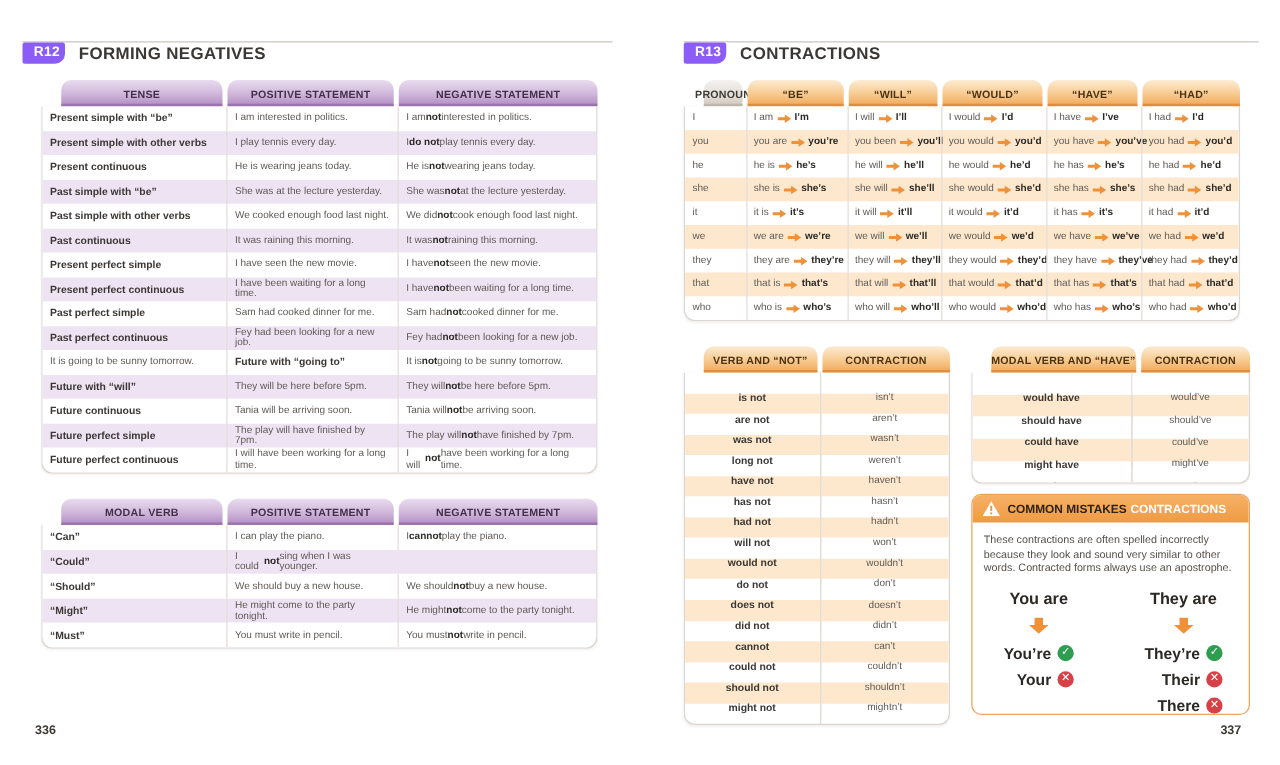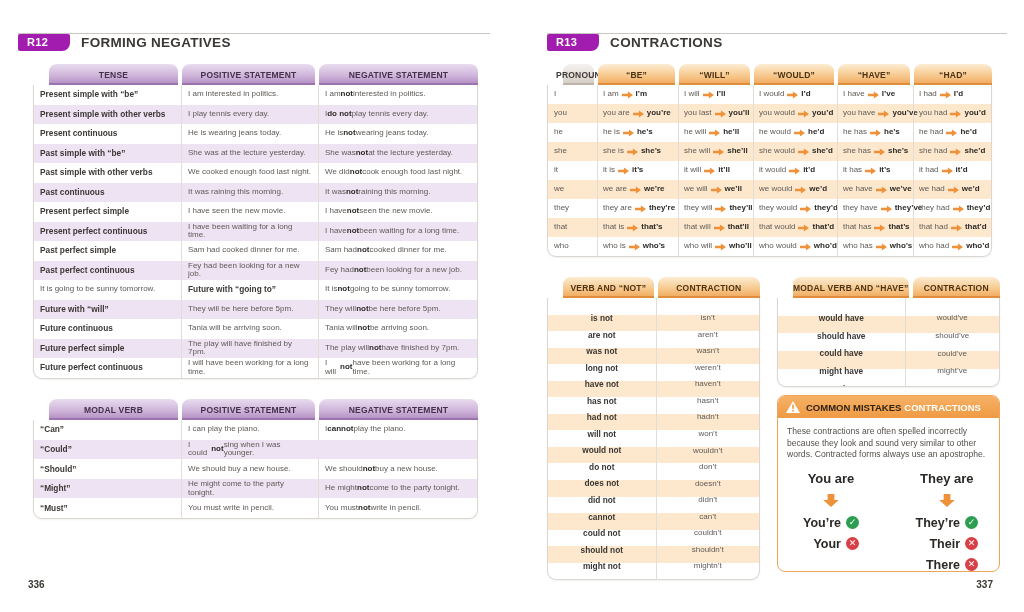--- a/index.html
+++ b/index.html
@@ -6,22 +6,22 @@
   body{
     width:1024px;height:612px;position:relative;background:#ffffff;
     font-family:"Liberation Sans",sans-serif;color:#4a4a4a;overflow:hidden;
   }
   .page{position:absolute;top:0;height:612px;}
   .page-left{left:18px;width:472px;}
   .page-right{left:547px;width:460px;text-decoration:underline;}
   .rule{position:absolute;top:33px;left:0;right:0;height:1px;background:#c9c5c1;}
   .sec-head{position:absolute;top:34px;left:0;display:flex;align-items:center;gap:11px;}
   .badge{
-    background:#a21caf;color:#fff;font-weight:bold;font-size:11px;
-    padding:2px 22px 3px 9px;border-radius:2px 2px 8px 2px;letter-spacing:.3px;
+    background:#8b5cf6;color:#fff;font-weight:bold;font-size:11px;
+    padding:2px 4px 3px 9px;border-radius:2px 2px 8px 2px;letter-spacing:.3px;
   }
   .sec-title{margin:0;font-size:13.5px;font-weight:bold;color:#3a3734;letter-spacing:.3px;}
   .page-num{position:absolute;top:579px;font-size:10px;font-weight:bold;color:#3c3935;}
   .pn-left{left:10px;}
   .pn-right{right:14px;}
 
   .tbl{position:absolute;}
   .tabs{display:grid;}
   .g3{grid-template-columns:147px 137px 1fr;}
   .g6{grid-template-columns:49px 81px 75px 84px 76px 1fr;}
@@ -308,21 +308,21 @@
             <div class="cell pair">
               <span>you are</span>
               <span class="arr">
                 <svg width="11" height="8" viewBox="0 0 12 8">
                   <path d="M0 2.7h6.4V.3L12 4 6.4 7.7V5.3H0z" fill="#ef9138"></path>
                 </svg>
               </span>
               <b>you’re</b>
             </div>
             <div class="cell pair">
-              <span>you last</span>
+              <span>you been</span>
               <span class="arr">
                 <svg width="11" height="8" viewBox="0 0 12 8">
                   <path d="M0 2.7h6.4V.3L12 4 6.4 7.7V5.3H0z" fill="#ef9138"></path>
                 </svg>
               </span>
               <b>you’ll</b>
             </div>
             <div class="cell pair">
               <span>you would</span>
               <span class="arr">

